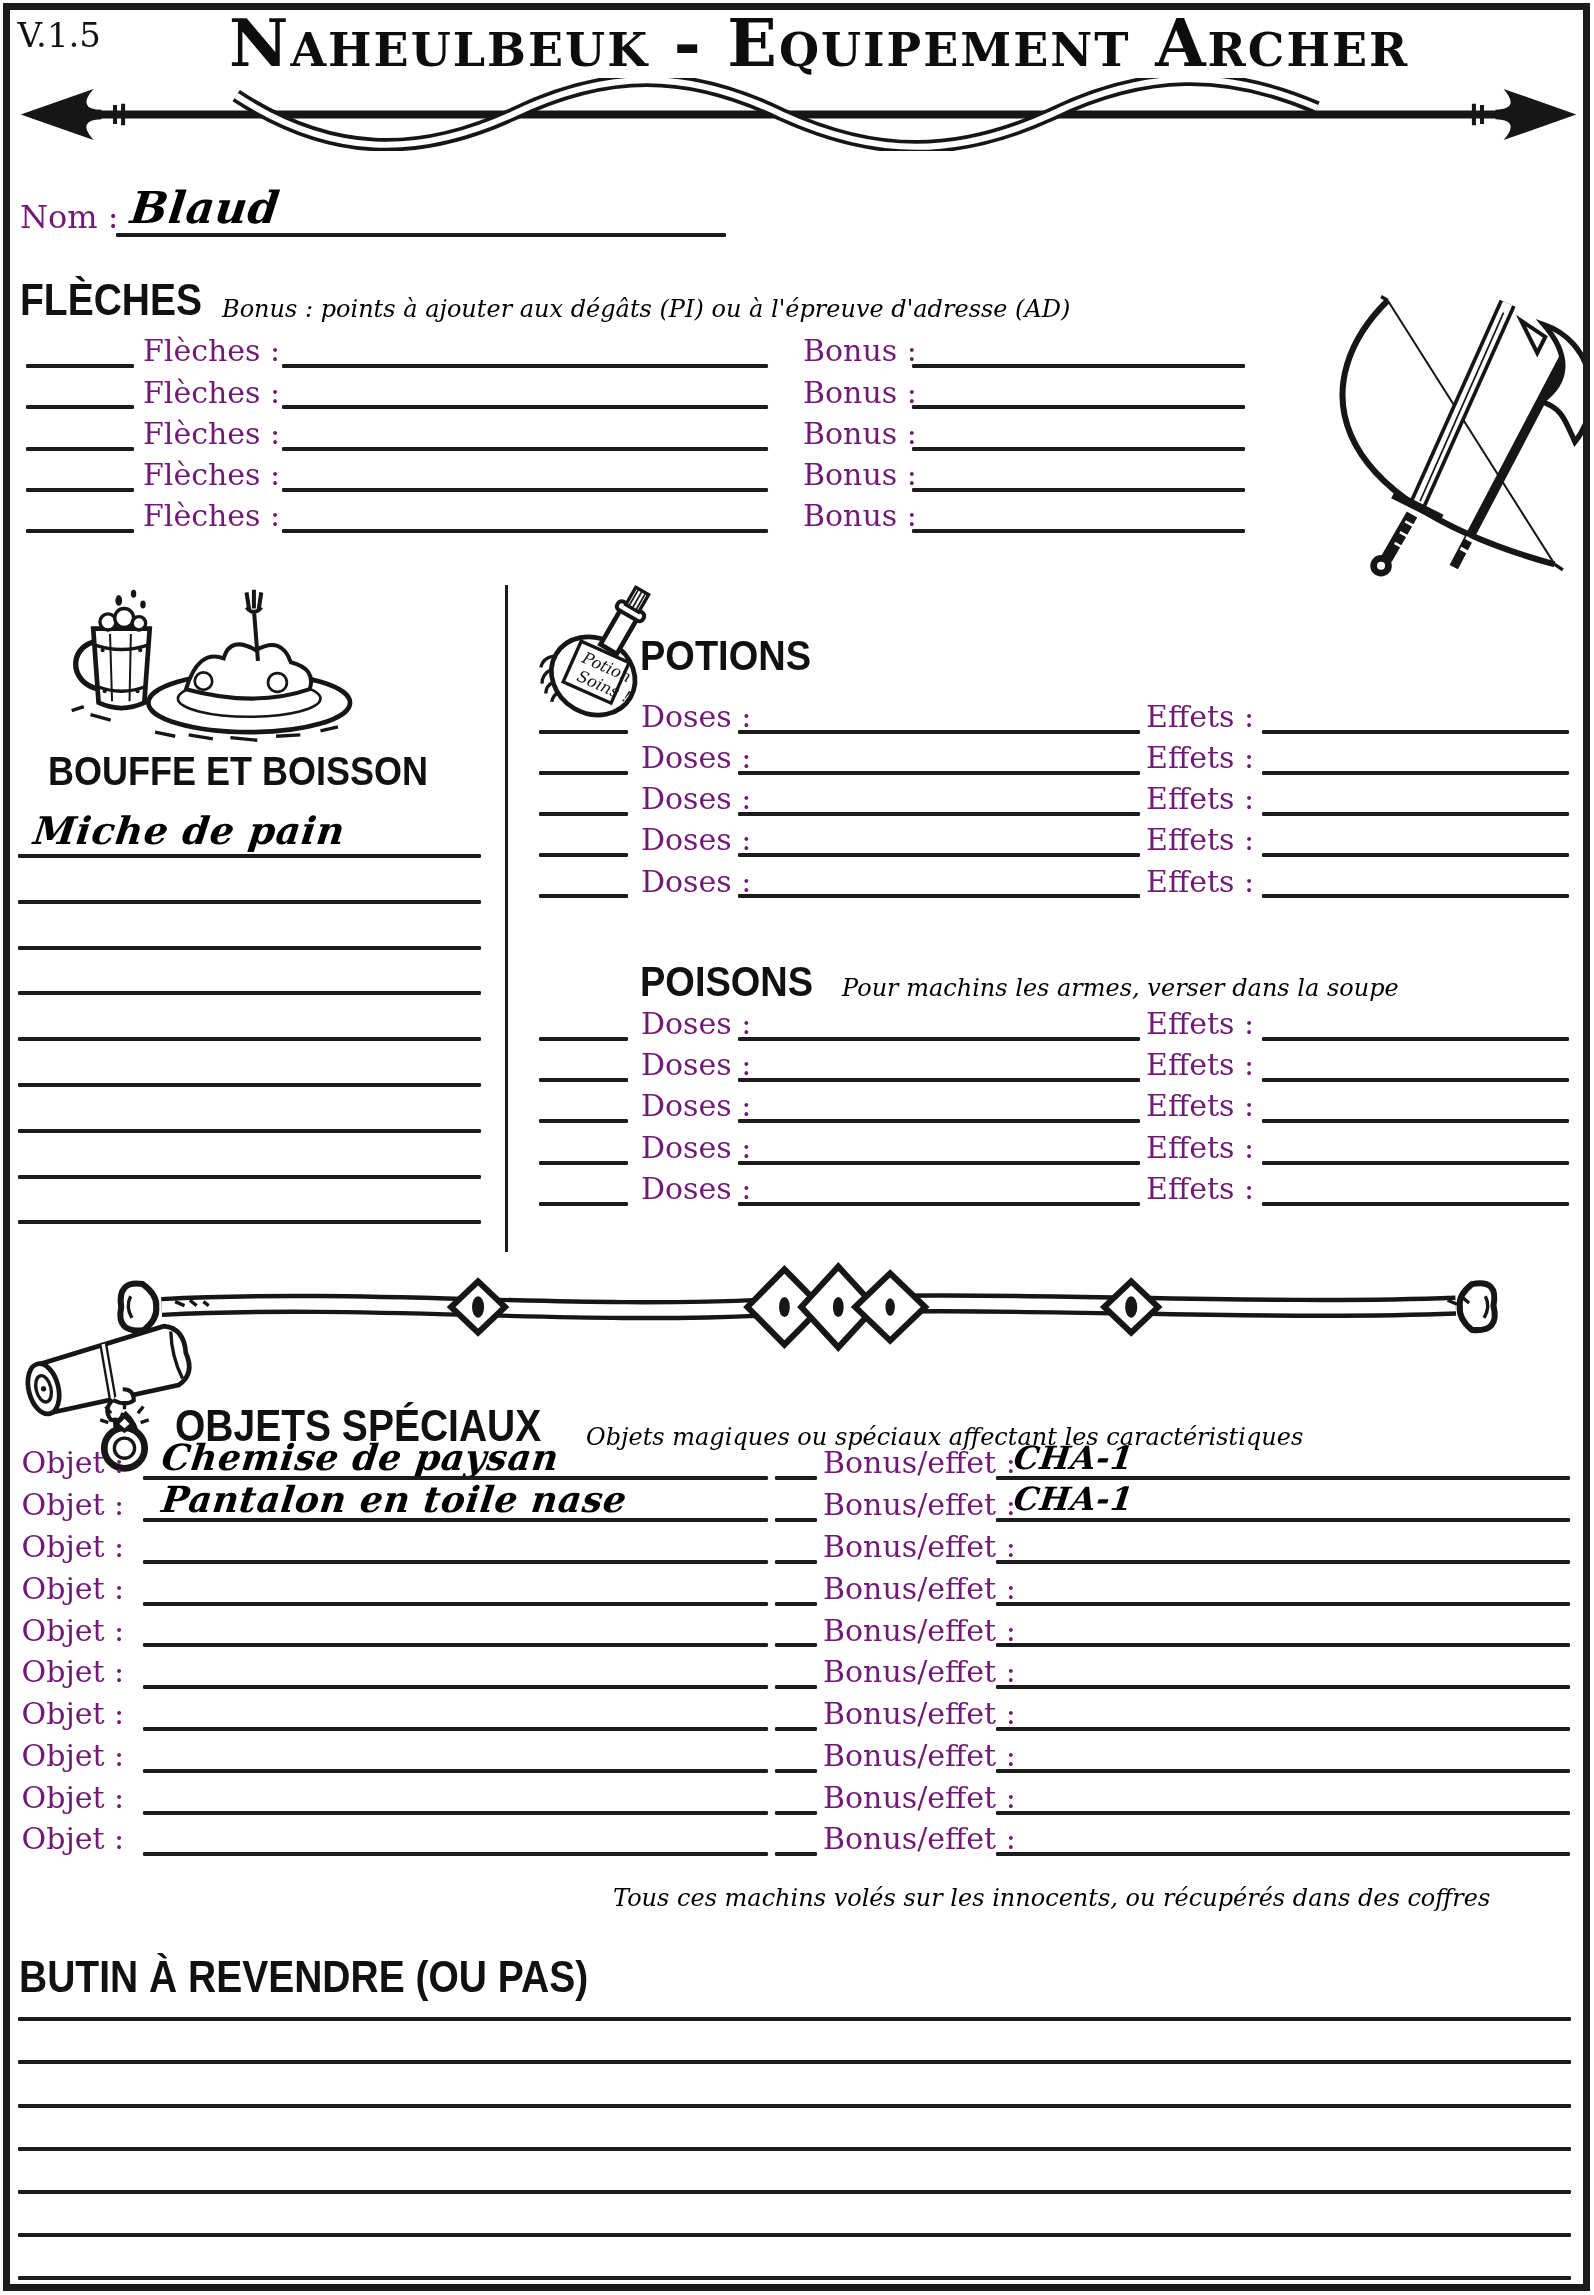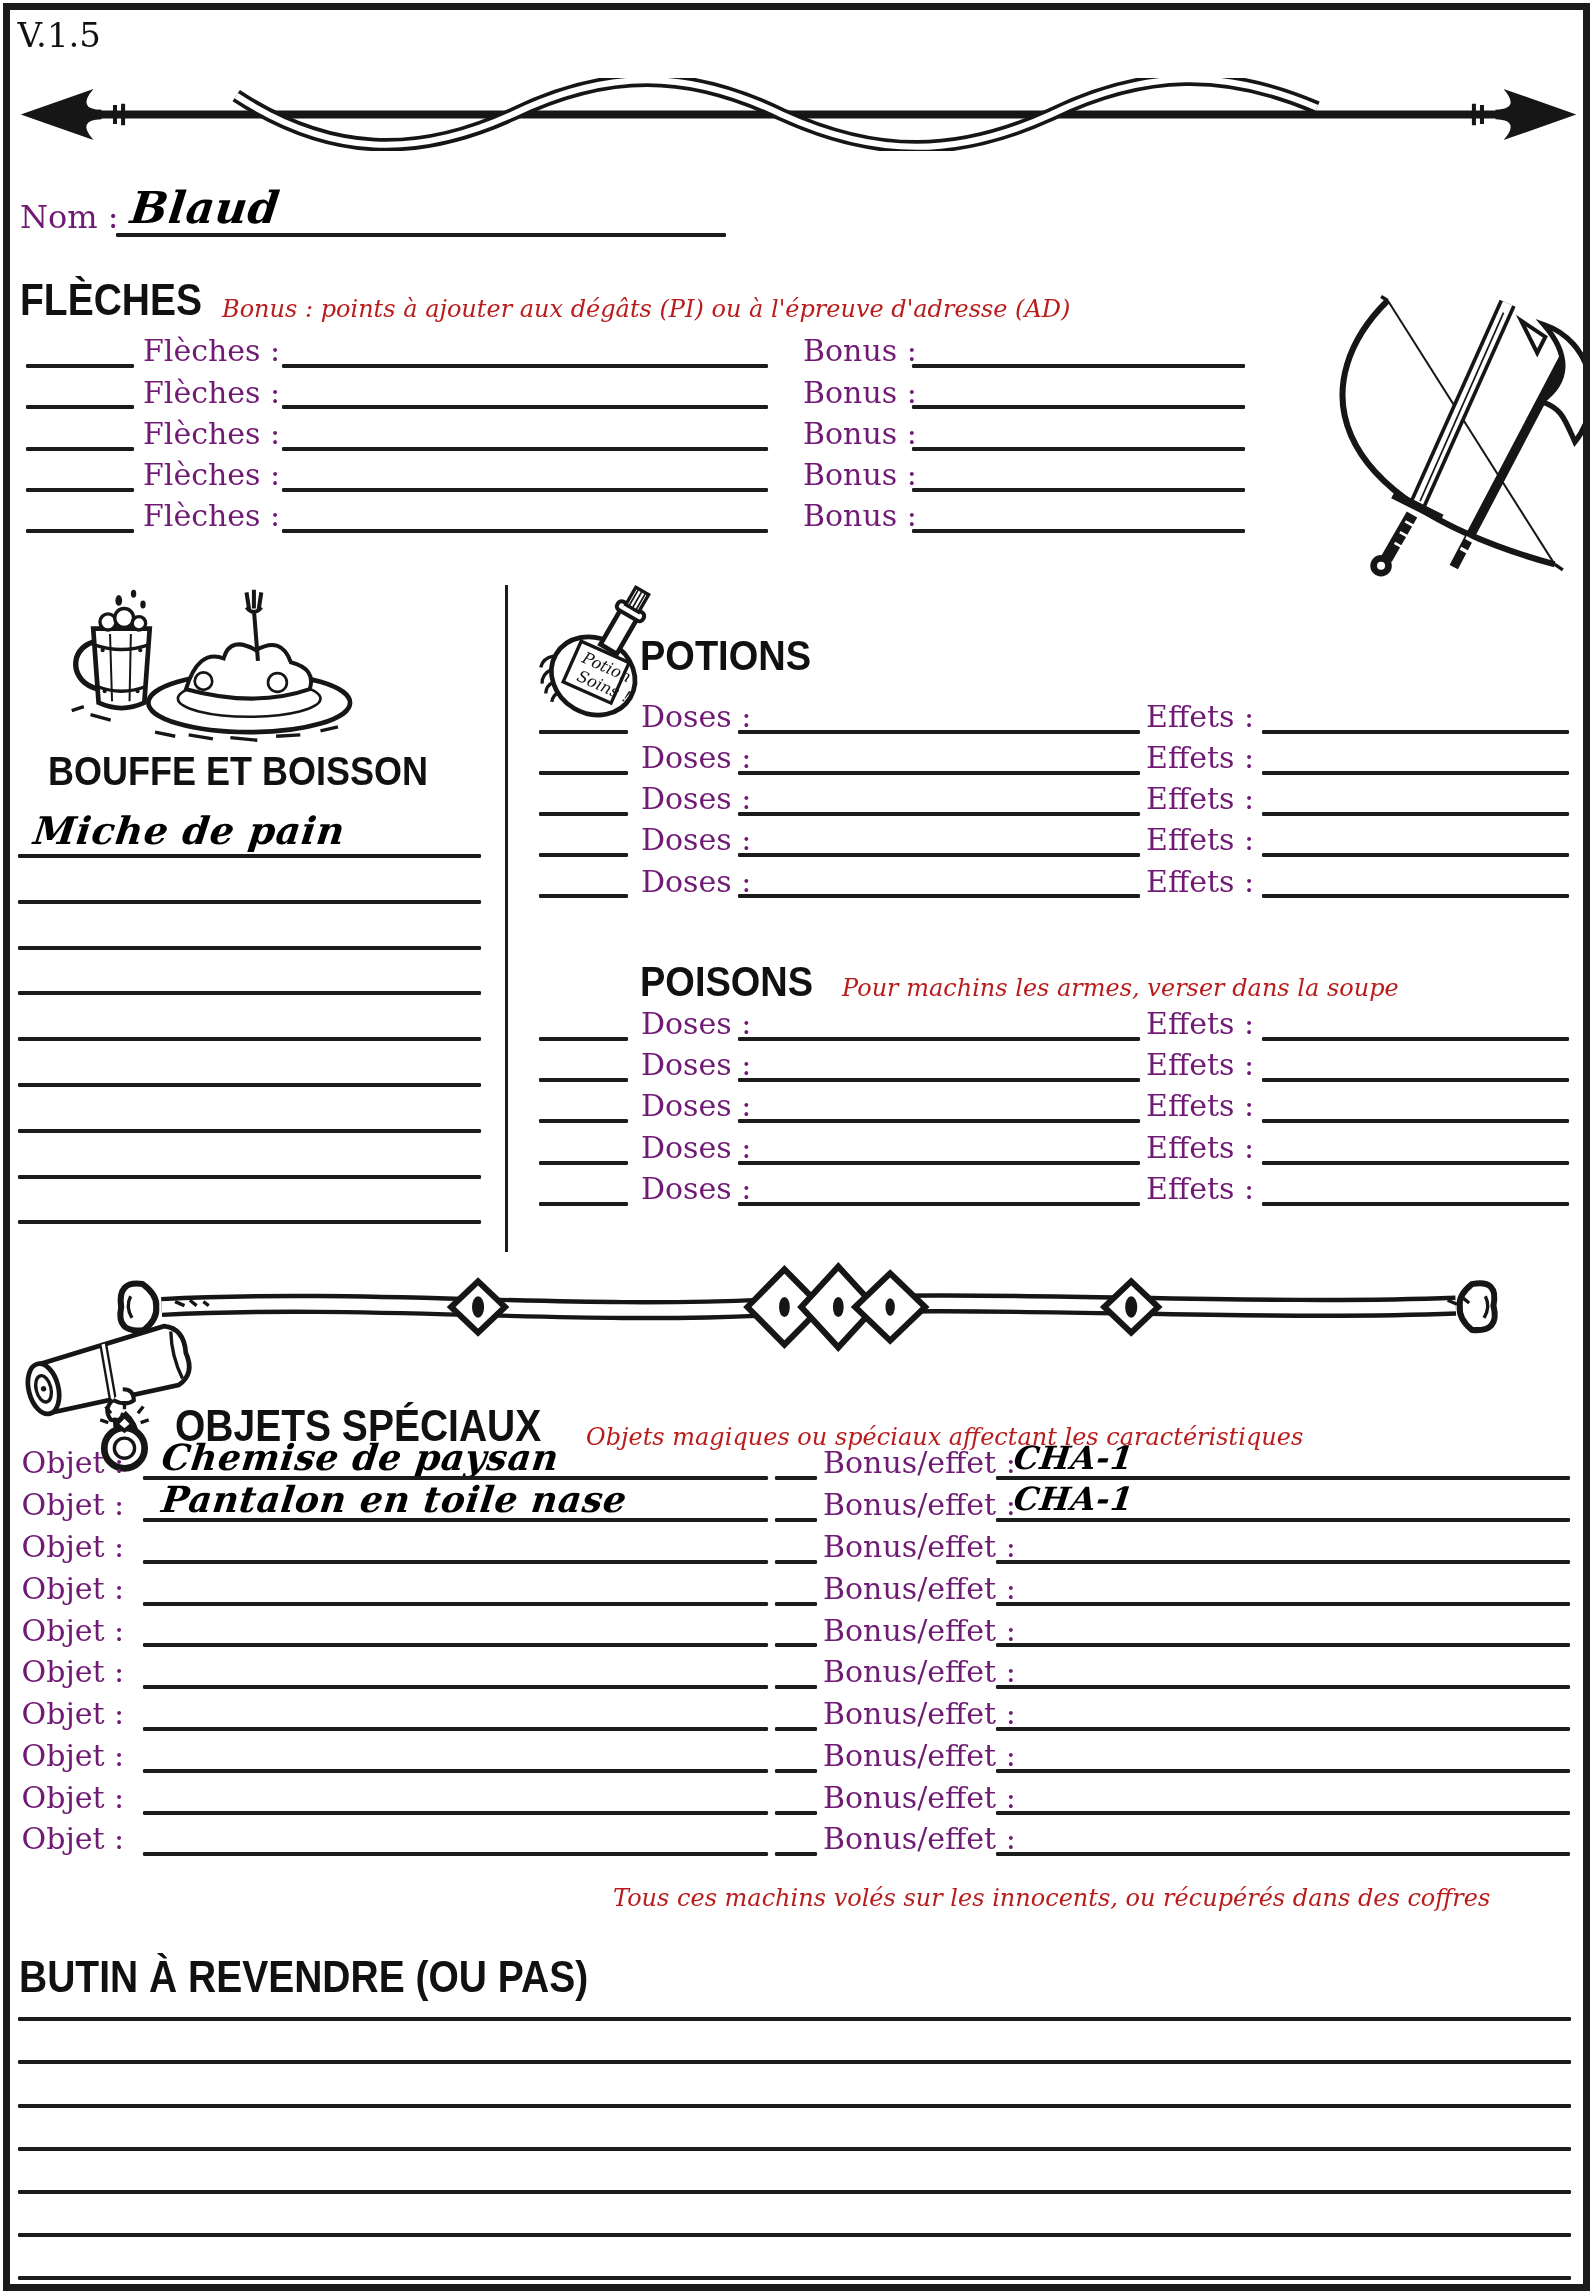--- a/index.html
+++ b/index.html
@@ -5,36 +5,37 @@
   html,body{margin:0;padding:0;background:#e8e8e8;}
   .page{position:relative;width:1594px;height:2295px;background:#ffffff;overflow:hidden;
         font-family:"DejaVu Serif",serif;color:#161616;}
   .frame{position:absolute;left:2.7px;top:2.7px;right:4px;bottom:4px;border:7.4px solid #1b1b1b;}
   .line{position:absolute;height:4px;background:#1c1c1c;border-radius:1.3px;}
   .vline{position:absolute;width:3.4px;background:#1c1c1c;}
   .lbl{position:absolute;font-family:"DejaVu Serif",serif;font-size:30px;white-space:nowrap;color:#701a75;}
   .heading{position:absolute;font-family:"Liberation Sans","DejaVu Sans",sans-serif;font-weight:bold;
            color:#111;white-space:nowrap;letter-spacing:0px;transform:scaleY(1.12);transform-origin:left top;}
   .sub{position:absolute;font-family:"DejaVu Serif",serif;font-style:italic;font-size:24px;
-       color:#b91c1c;white-space:nowrap;}
+       color:#000000;white-space:nowrap;}
   .hand{position:absolute;font-family:"DejaVu Serif",serif;font-style:italic;font-weight:bold;
         white-space:nowrap;color:#000;transform:skewX(-7deg);letter-spacing:0.7px;}
   .title{position:absolute;font-family:"DejaVu Serif",serif;font-weight:bold;font-size:65px;
          font-variant:small-caps;letter-spacing:2px;color:#0d0d0d;white-space:nowrap;}
   .version{position:absolute;font-family:"DejaVu Serif",serif;font-size:34px;color:#111;}
   svg{position:absolute;}
   svg *{vector-effect:none;}
 </style>
 </head>
 <body>
 
 <div class="page">
   <div class="frame"></div>
 
   <div class="version" style="left:17.5px;top:15px;">V.1.5</div>
+  <div class="title" style="left:229px;top:5.4px;">Naheulbeuk - Equipement Archer</div>
 
   <svg style="left:13.5px;top:78px;" width="1569" height="73" viewBox="0 0 2330 108">
     <path d="M110,54 L2220,54" stroke="#161616" stroke-width="12" fill="none"></path>
     <path d="M10,54 L118,16 Q92,46 130,47 L130,61 Q92,62 118,92 Z" fill="#161616"></path>
     <path d="M2320,54 L2212,16 Q2238,46 2200,47 L2200,61 Q2238,62 2212,92 Z" fill="#161616"></path>
     <path d="M150,40 L150,68 M162,38 L162,70 M2180,40 L2180,68 M2168,38 L2168,70" stroke="#161616" stroke-width="6"></path>
     <path d="M330,26 C470,118 600,118 740,54 C880,-14 1000,-14 1140,54 C1280,118 1400,118 1540,54 C1680,-14 1800,-14 1935,44" stroke="#161616" stroke-width="20" fill="none"></path>
     <path d="M330,26 C470,118 600,118 740,54 C880,-14 1000,-14 1140,54 C1280,118 1400,118 1540,54 C1680,-14 1800,-14 1935,44" stroke="#ffffff" stroke-width="9" fill="none"></path>
   </svg>
 

